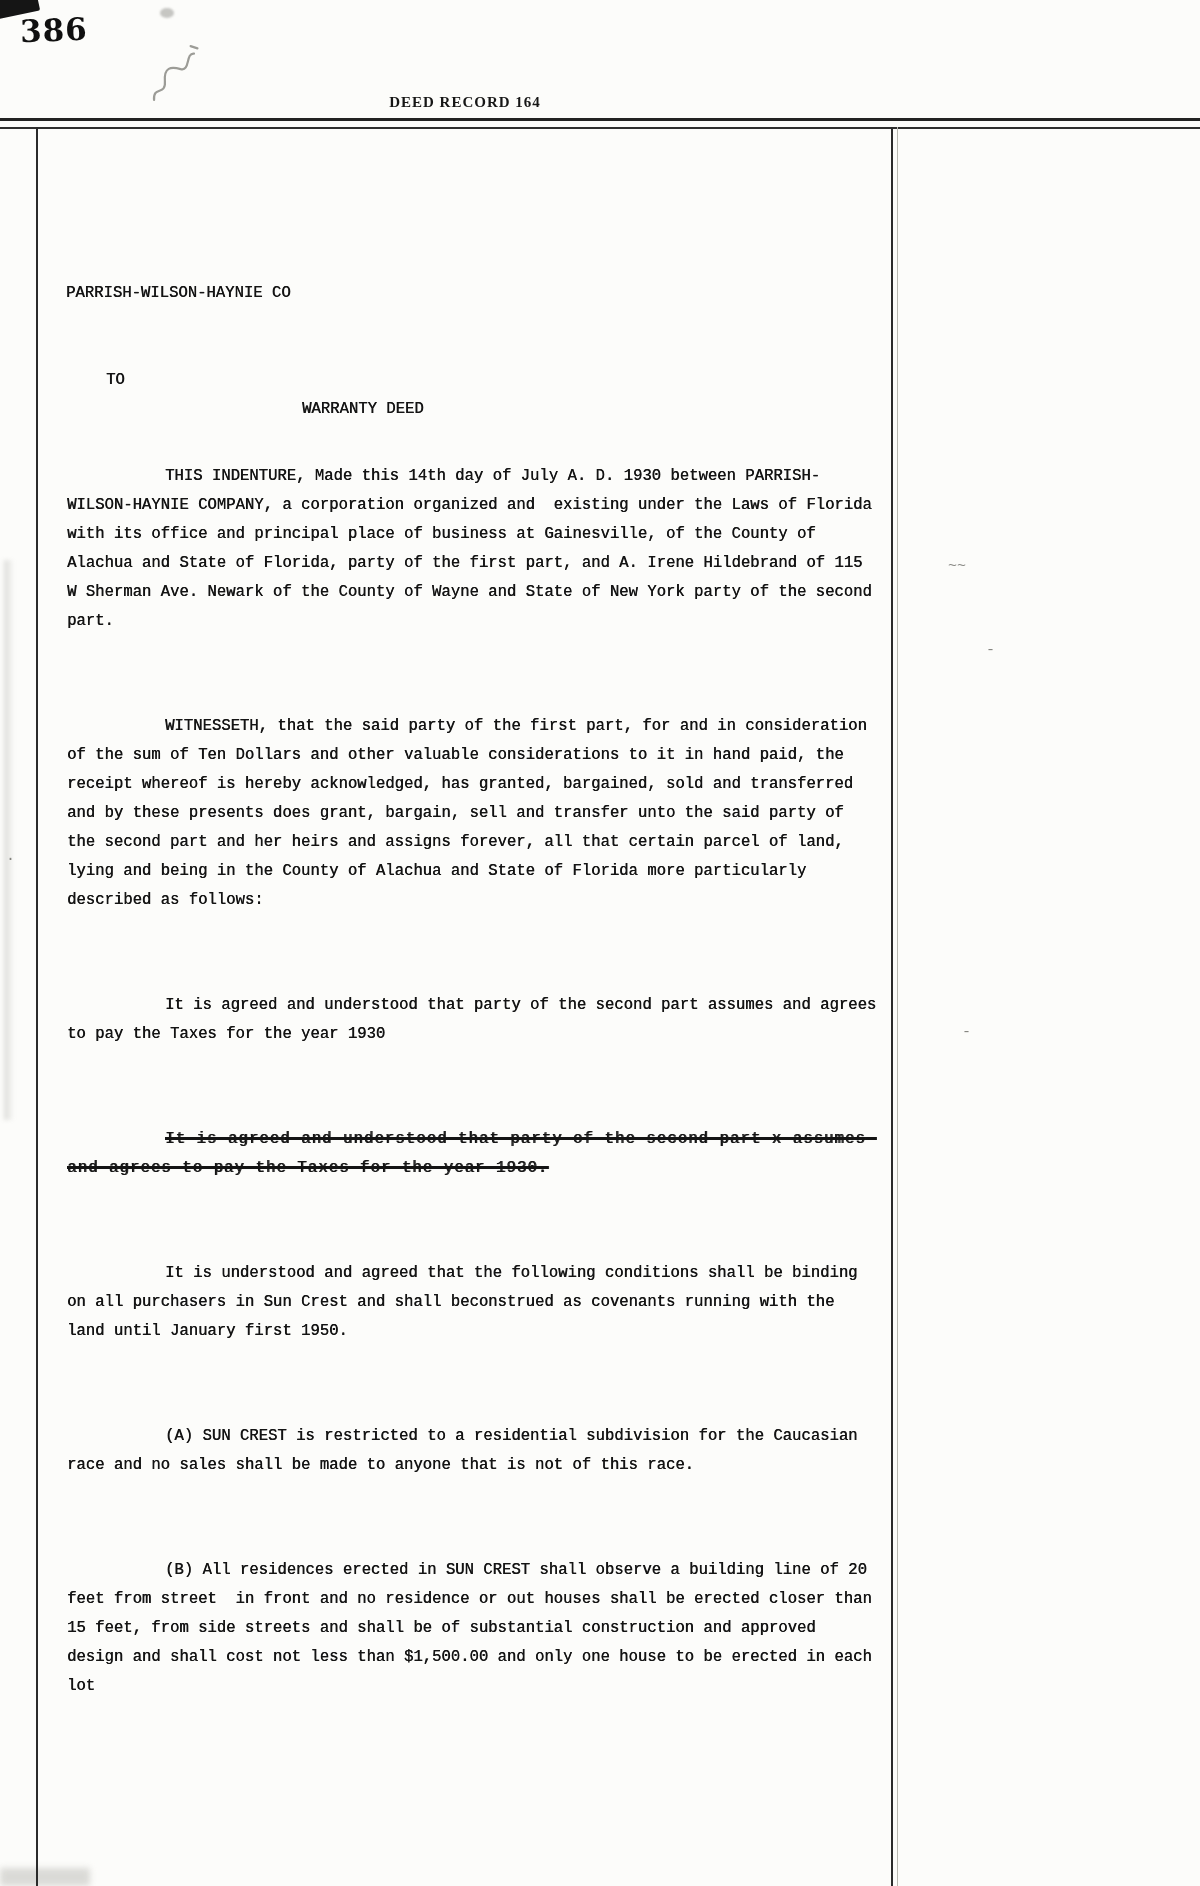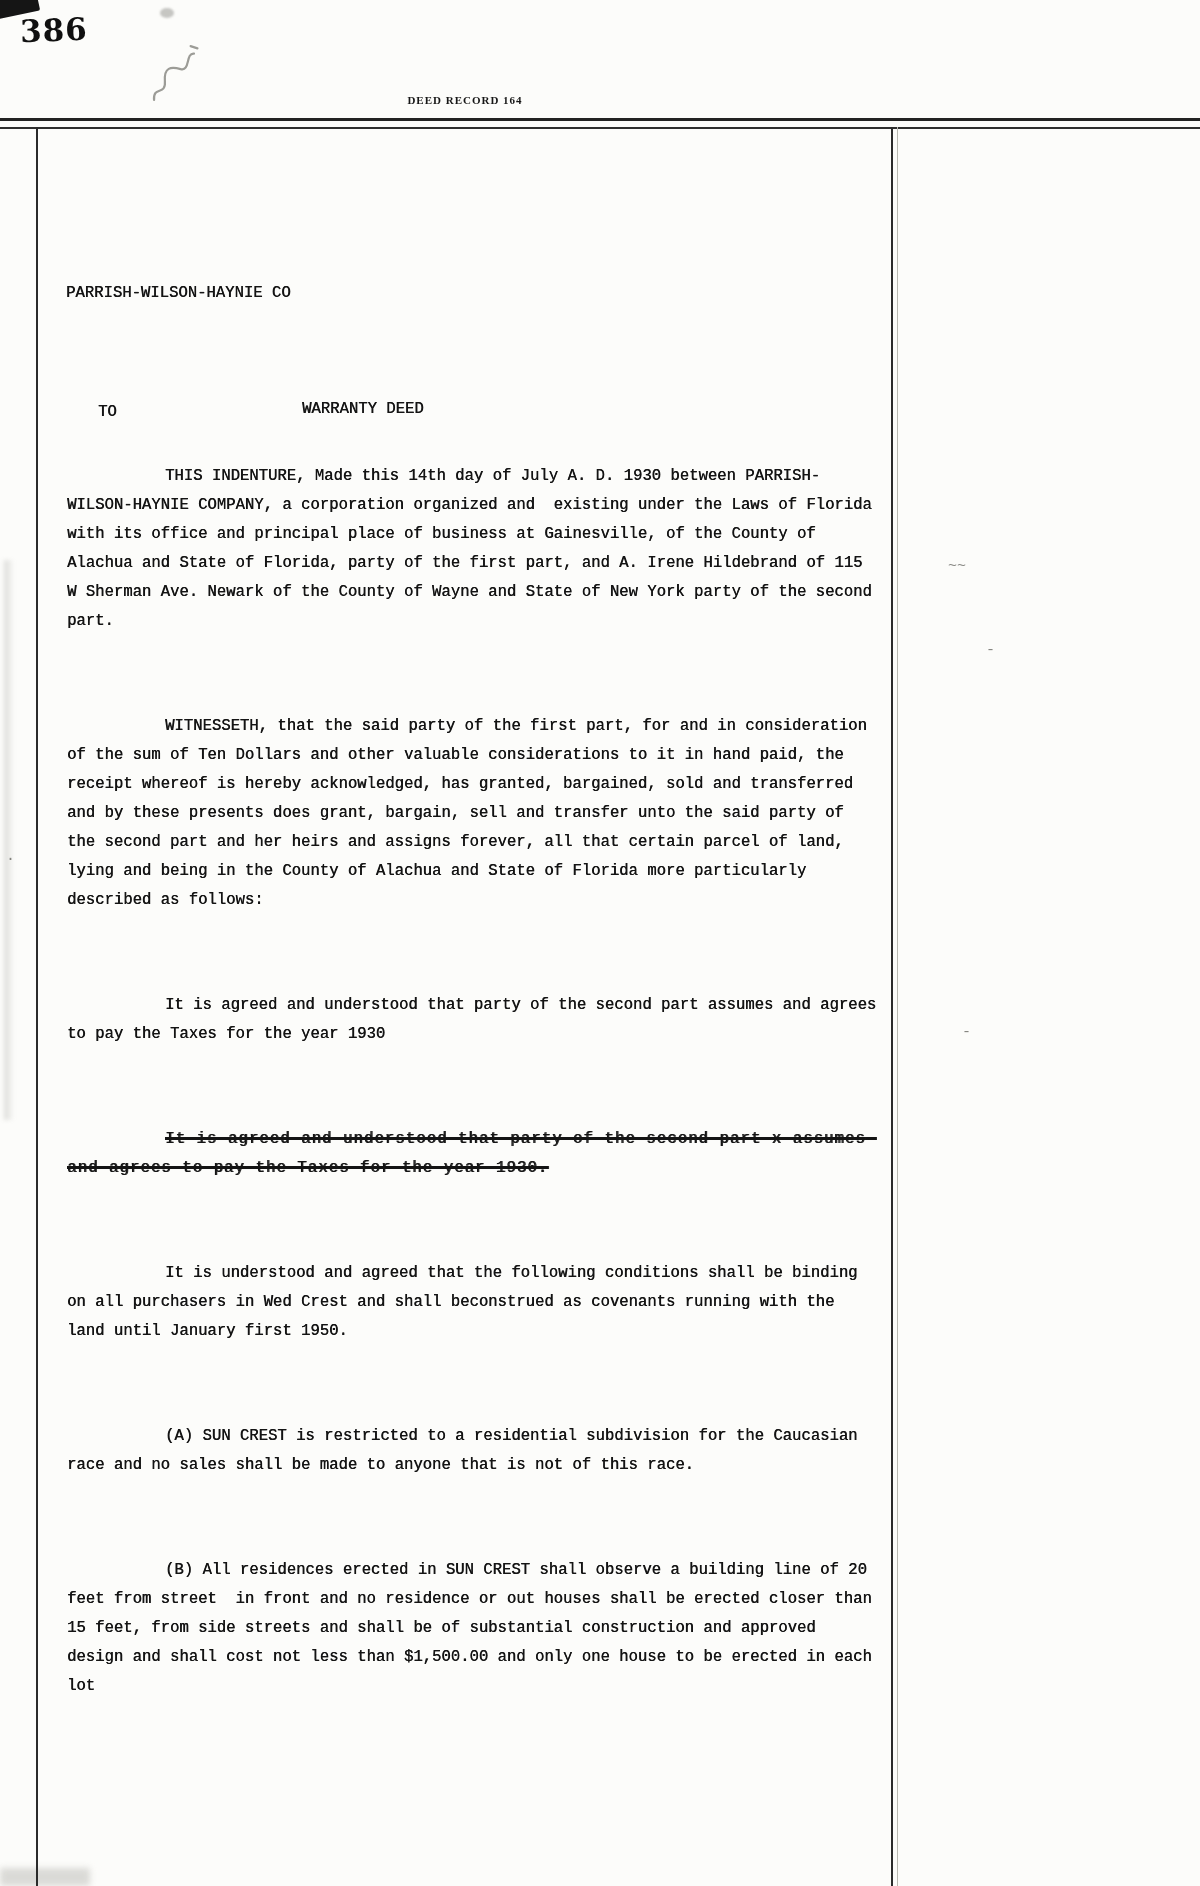--- a/index.html
+++ b/index.html
@@ -37,41 +37,41 @@
   .page-number {
     position:absolute; top:12px; left:20px;
     font-family:"DejaVu Serif","Liberation Serif",serif;
     font-weight:bold; font-size:31px; letter-spacing:1px;
     transform:rotate(-2deg); color:#101010;
   }
   .header-title {
     position:absolute; top:94px; left:36px; width:858px;
     text-align:center;
     font-family:"Liberation Serif","DejaVu Serif",serif;
-    font-weight:bold; font-size:11px; letter-spacing:1px; color:#161616;
+    font-weight:bold; font-size:15px; letter-spacing:1px; color:#161616;
   }
   .rule-double {
     position:absolute; top:118px; left:0; width:1200px; height:6px;
     border-top:3px solid #222; border-bottom:2px solid #2e2e2e;
   }
   .rule-left  { position:absolute; top:127px; bottom:0; left:36px;  width:2px; background:#2b2b2b; }
   .rule-right { position:absolute; top:127px; bottom:0; left:891px; width:2px; background:#2b2b2b; }
   .rule-right2{ position:absolute; top:127px; bottom:0; left:897px; width:1px; background:#b9b9b2; }
 
   
   .doc {
     position:absolute; top:163px; left:58px; width:832px;
     font-size:15.6px; line-height:29px;
     white-space:pre-wrap;
     text-shadow:0.4px 0 0 #141414;
   }
   .caption-row { position:relative; height:29px; }
   .caption-row span { position:absolute; white-space:nowrap; }
   .cap-grantor { left:8px; }
-  .cap-to { left:40px;margin-top:32px; }
+  .cap-to { left:48px; }
   .cap-title { left:244px; }
   .cap-grantee { left:0; }
 
   .para { margin:9px; text-indent:98px; }
   .para.struck {
     text-decoration:line-through;
     text-decoration-thickness:2.5px;
     letter-spacing:1.1px;
     filter:blur(0.35px);
     text-shadow:1px 0 0 rgba(10,10,10,.85);
@@ -109,21 +109,21 @@
   </div>
   <div class="caption-row">
     <span class="cap-to">TO</span>
     <span class="cap-title">WARRANTY DEED</span>
   </div>
 
   <p class="para">THIS INDENTURE, Made this 14th day of July A. D. 1930 between PARRISH-WILSON-HAYNIE COMPANY, a corporation organized and  existing under the Laws of Florida with its office and principal place of business at Gainesville, of the County of Alachua and State of Florida, party of the first part, and A. Irene Hildebrand of 115 W Sherman Ave. Newark of the County of Wayne and State of New York party of the second part.</p>
   <p class="para">WITNESSETH, that the said party of the first part, for and in consideration of the sum of Ten Dollars and other valuable considerations to it in hand paid, the receipt whereof is hereby acknowledged, has granted, bargained, sold and transferred and by these presents does grant, bargain, sell and transfer unto the said party of the second part and her heirs and assigns forever, all that certain parcel of land, lying and being in the County of Alachua and State of Florida more particularly described as follows:</p>
   <p class="para">It is agreed and understood that party of the second part assumes and agrees to pay the Taxes for the year 1930</p>
   <p class="para struck">It is agreed and understood that party of the second part x assumes and agrees to pay the Taxes for the year 1930.</p>
-  <p class="para">It is understood and agreed that the following conditions shall be binding on all purchasers in Wed Crest and shall beconstrued as covenants running with the land until January first 1950.</p>
+  <p class="para">It is understood and agreed that the following conditions shall be binding on all purchasers in Sun Crest and shall beconstrued as covenants running with the land until January first 1950.</p>
   <p class="para">(A) SUN CREST is restricted to a residential subdivision for the Caucasian race and no sales shall be made to anyone that is not of this race.</p>
   <p class="para">(B) All residences erected in SUN CREST shall observe a building line of 20 feet from street  in front and no residence or out houses shall be erected closer than 15 feet, from side streets and shall be of substantial construction and approved design and shall cost not less than $1,500.00 and only one house to be erected in each lot</p>
   
   
 
   
   
 
   
   

